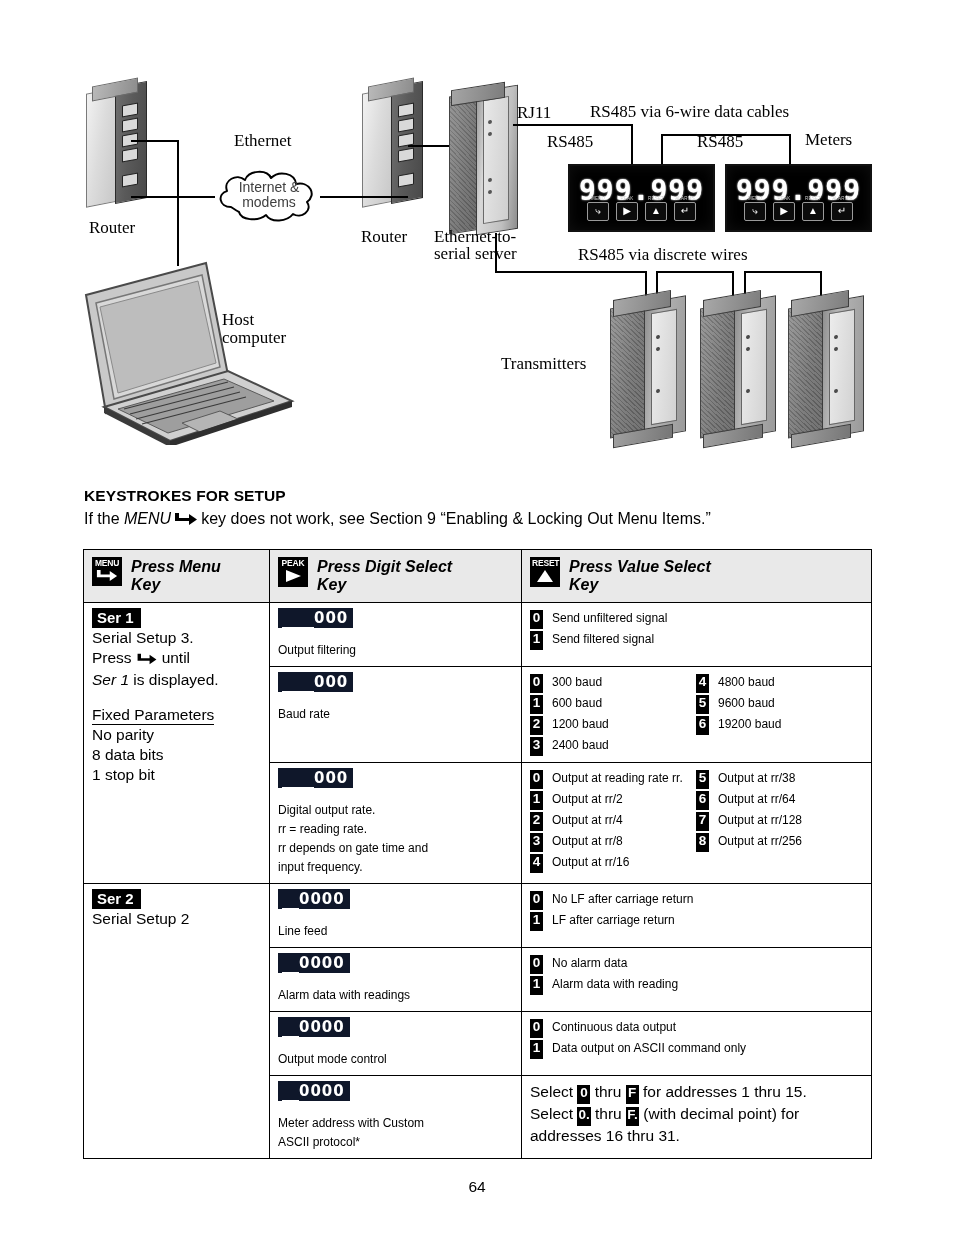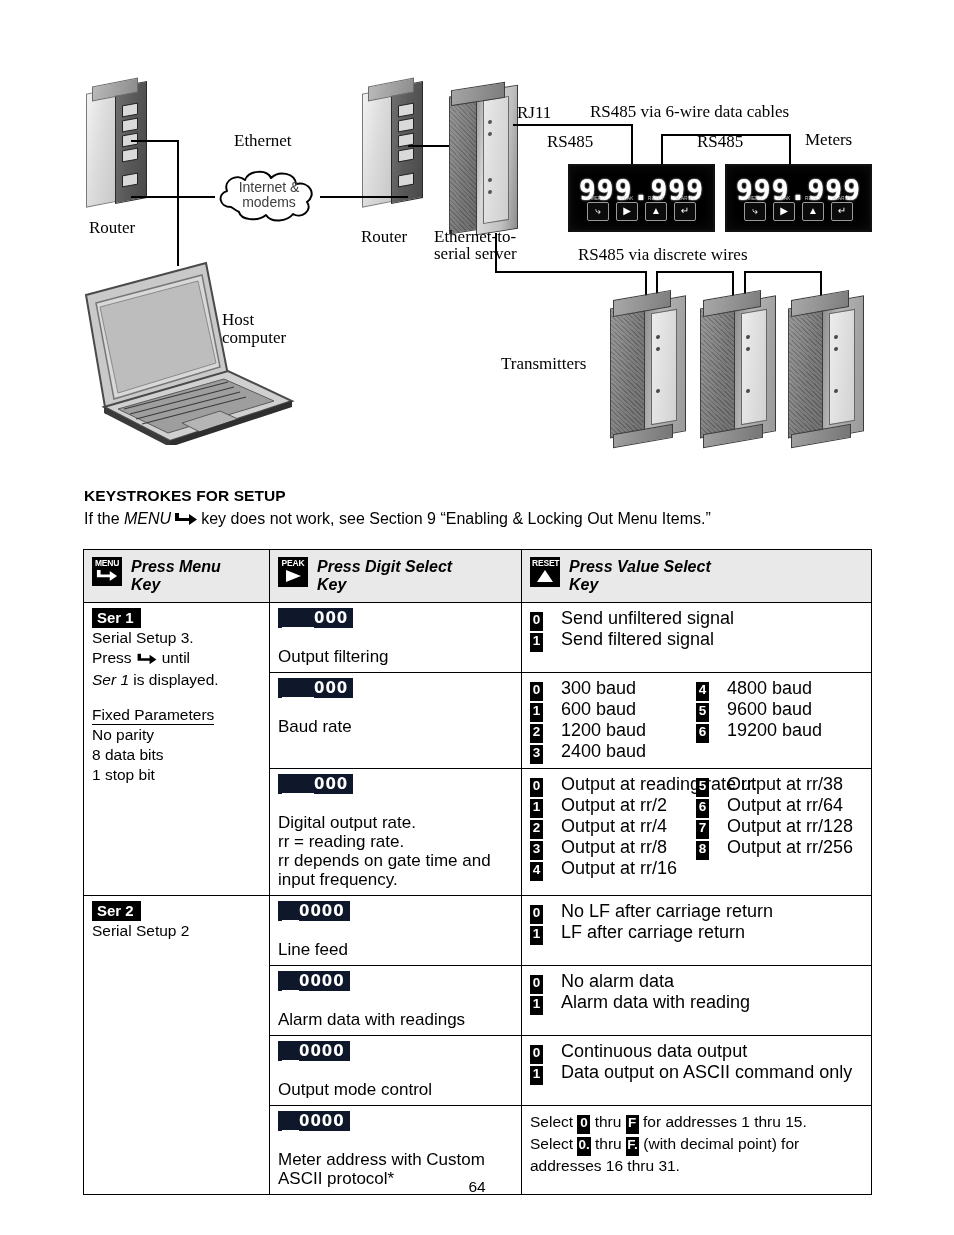--- a/index.html
+++ b/index.html
@@ -354,23 +354,23 @@
     line-height: 18px;
     padding: 1px 5px 1px 4px;
     letter-spacing: 1px;
     white-space: pre;
   }
   .lcd .blank { color: #000; }
   .lcd .uline {
     border-bottom: 2px solid #fff;
   }
   .lcd-caption {
-    font-size: 17px;
+    font-size: 12px;
     line-height: 19px;
-    margin-top: 19px;
+    margin-top: 13px;
   }
 
   
   .chip {
     display: inline-block;
     background: #000;
     color: #fff;
     font-weight: bold;
     font-size: 13.5px;
     line-height: 16px;
@@ -386,21 +386,21 @@
     position: absolute;
     left: 0; right: 0; bottom: -3px;
     height: 1.6px;
     background: #000;
   }
 
   .optlist { line-height: 21px; }
   .optrow { display: flex; align-items: baseline; }
   .optcell { display: flex; align-items: baseline; }
   .optcell .chip { margin-right: 9px; flex: 0 0 auto; }
-  .optcell .otext { font-size: 18px; white-space: nowrap; margin-left: 9px; }
+  .optcell .otext { font-size: 12px; white-space: nowrap; }
   .optcol-a { width: 166px; flex: 0 0 auto; }
   .freeline { font-size: 15.5px; line-height: 22px; }
 
   #pagenum {
     position: absolute;
     left: 0; right: 0; top: 1178px;
     text-align: center;
     font-size: 15.5px;
   }
 </style>

